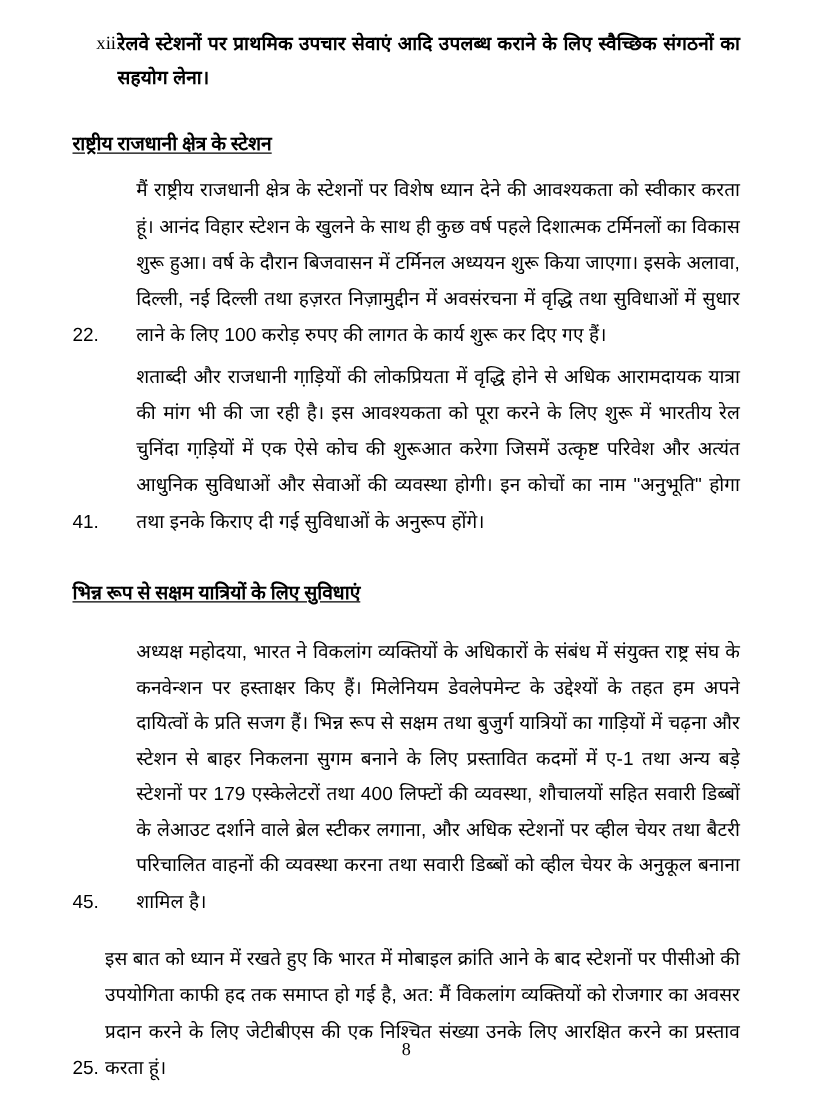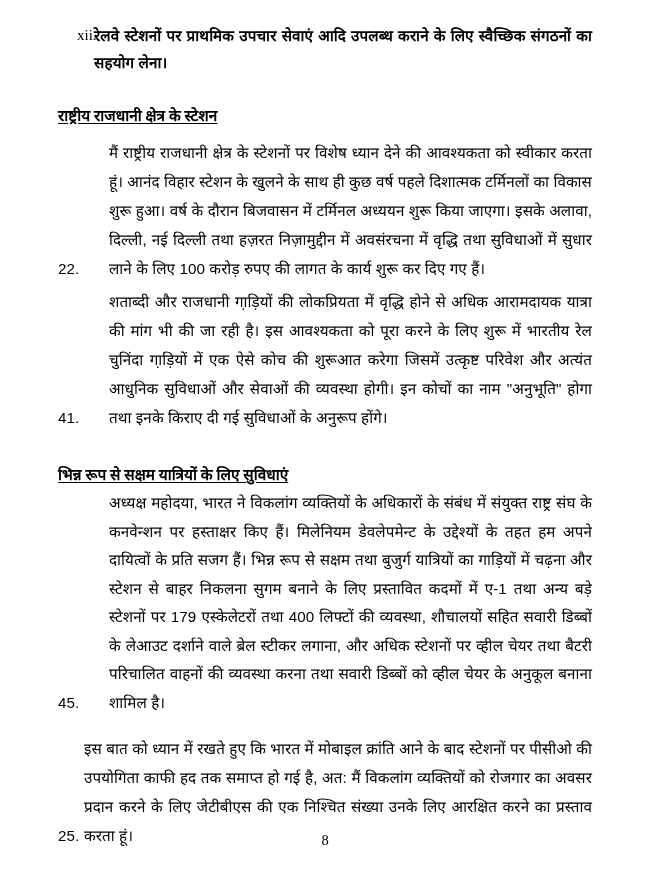--- a/index.html
+++ b/index.html
@@ -61,21 +61,21 @@
     text-decoration: underline;
     text-underline-offset: 2px;
     margin: 0;
     display: block;
   }
   .heading-wrap {
     margin: 0;
   }
   .h-gap-1 { margin-top: 29px; margin-bottom: 11px; }
   .h-gap-2 { margin-top: 31px; margin-bottom: 10px; }
-  .h-gap-3 { margin-top: 32px; margin-bottom: 3px; }
+  .h-gap-3 { margin-top: 32px; margin-bottom: 22px; }
 
   
   .para {
     display: flex;
     align-items: flex-end;
     margin: 0 0 4px 0;
   }
   .para-num {
     flex: 0 0 auto;
     font-family: "Liberation Sans", "DejaVu Sans", sans-serif;

